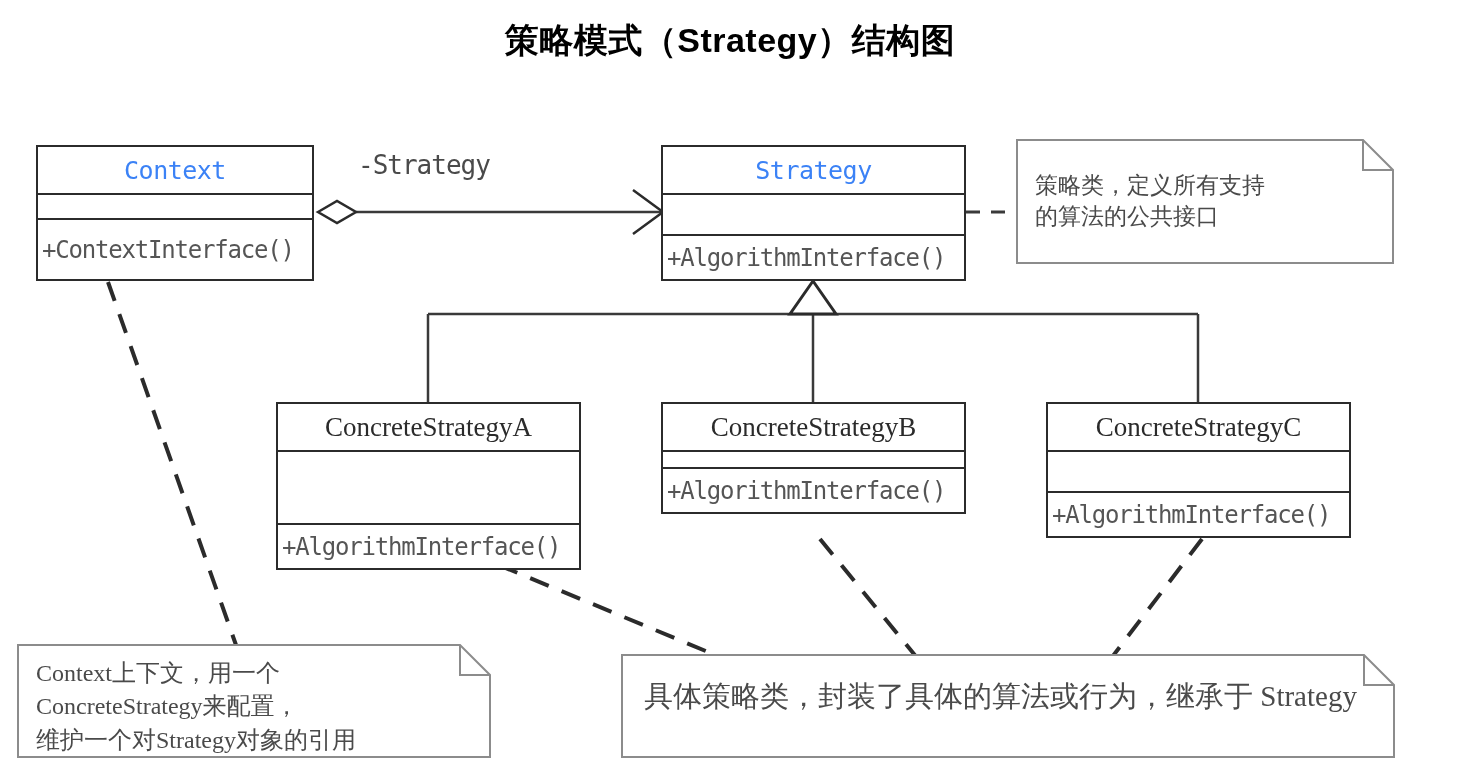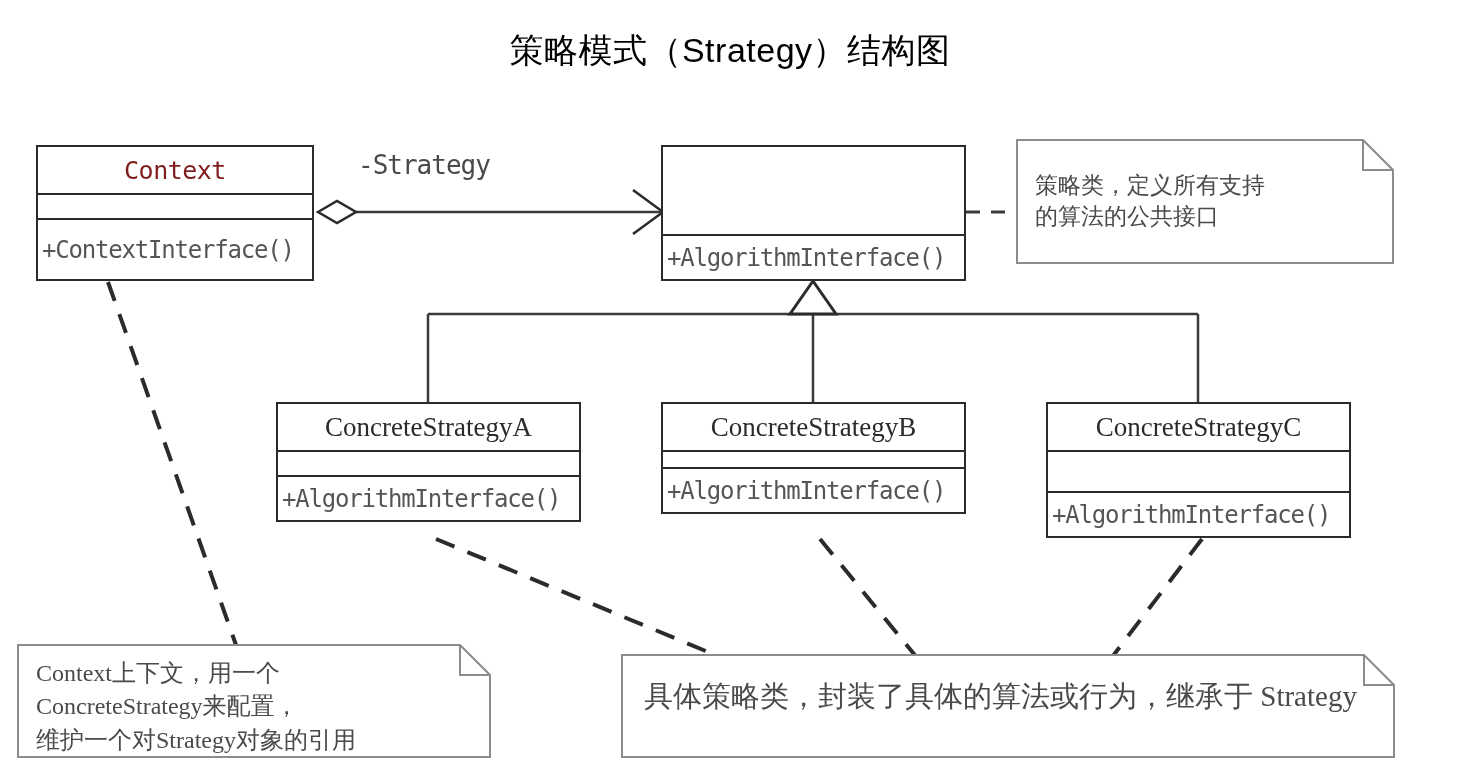--- a/index.html
+++ b/index.html
@@ -10,26 +10,26 @@
   body {
     width: 1460px;
     height: 770px;
     position: relative;
     overflow: hidden;
     font-family: "Liberation Serif", "DejaVu Serif", serif;
   }
 
   #diagram-title {
     position: absolute;
-    top: 28px;
+    top: 18px;
     left: 0;
     width: 1460px;
     text-align: center;
     font-family: "Liberation Sans", "DejaVu Sans", sans-serif;
-    font-weight: normal;
+    font-weight: bold;
     font-size: 34px;
     color: #000000;
     letter-spacing: 0.5px;
   }
 
   
   #connector-layer {
     position: absolute;
     left: 0;
     top: 0;
@@ -46,21 +46,21 @@
     display: flex;
     flex-direction: column;
   }
   .uml-name {
     flex: 0 0 auto;
     display: flex;
     align-items: center;
     justify-content: center;
     border-bottom: 2px solid #2b2b2b;
     font-size: 25px;
-    color: #7f1d1d;
+    color: #3b82f6;
     font-family: "DejaVu Sans Mono", "Liberation Mono", monospace;
     letter-spacing: -0.5px;
     white-space: nowrap;
   }
   .uml-attrs {
     flex: 1 1 auto;
     border-bottom: 2px solid #2b2b2b;
   }
   .uml-ops {
     flex: 0 0 auto;
@@ -82,21 +82,21 @@
   }
 
   #class-context   { left: 36px;   top: 145px; width: 278px; height: 136px; }
   #class-context .uml-name  { height: 46px; }
   #class-context .uml-ops   { height: 59px; }
 
   #class-strategy  { left: 661px;  top: 145px; width: 305px; height: 136px; }
   #class-strategy .uml-name { height: 46px; }
   #class-strategy .uml-ops  { height: 43px; }
 
-  #class-concrete-a { left: 276px;  top: 402px; width: 305px; height: 120px; }
+  #class-concrete-a { left: 276px;  top: 402px; width: 305px; height: 168px; }
   #class-concrete-b { left: 661px;  top: 402px; width: 305px; height: 112px; justify-content: space-between; }
   #class-concrete-c { left: 1046px; top: 402px; width: 305px; height: 136px; }
   .uml-class.concrete .uml-name { height: 46px; }
   .uml-class.concrete .uml-ops  { height: 43px; }
 
   
   .uml-note {
     position: absolute;
     box-sizing: border-box;
   }
@@ -186,20 +186,21 @@
 
 <div id="edge-label-strategy">-Strategy</div>
 
 <div class="uml-class" id="class-context">
   <div class="uml-name">Context</div>
   <div class="uml-attrs"></div>
   <div class="uml-ops">+ContextInterface()</div>
 </div>
 
 <div class="uml-class" id="class-strategy">
+  <div class="uml-name">Strategy</div>
   <div class="uml-attrs"></div>
   <div class="uml-ops">+AlgorithmInterface()</div>
 </div>
 
 <div class="uml-class concrete" id="class-concrete-a">
   <div class="uml-name">ConcreteStrategyA</div>
   <div class="uml-attrs"></div>
   <div class="uml-ops">+AlgorithmInterface()</div>
 </div>
 

